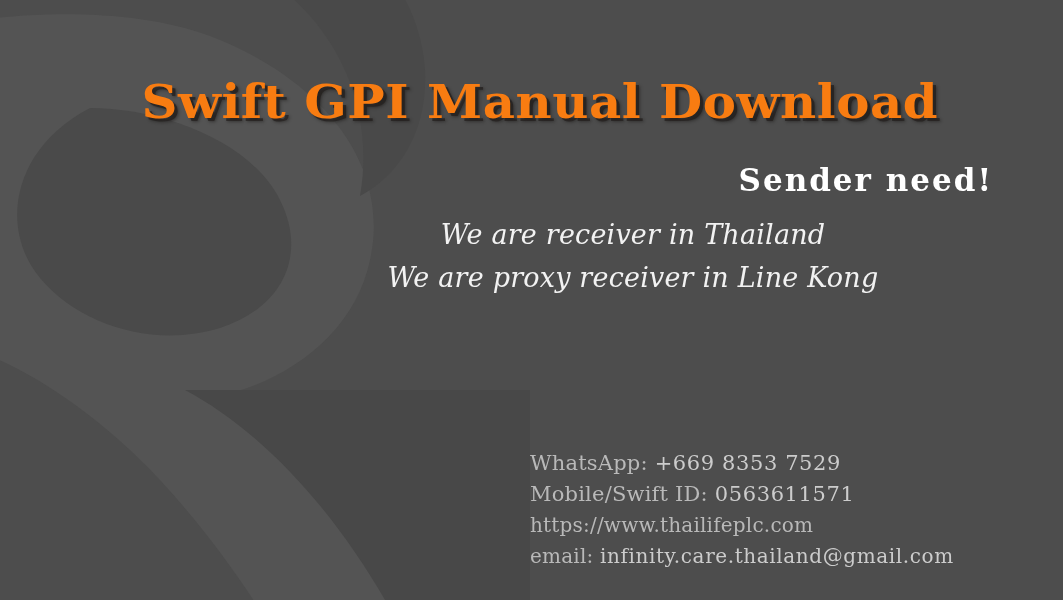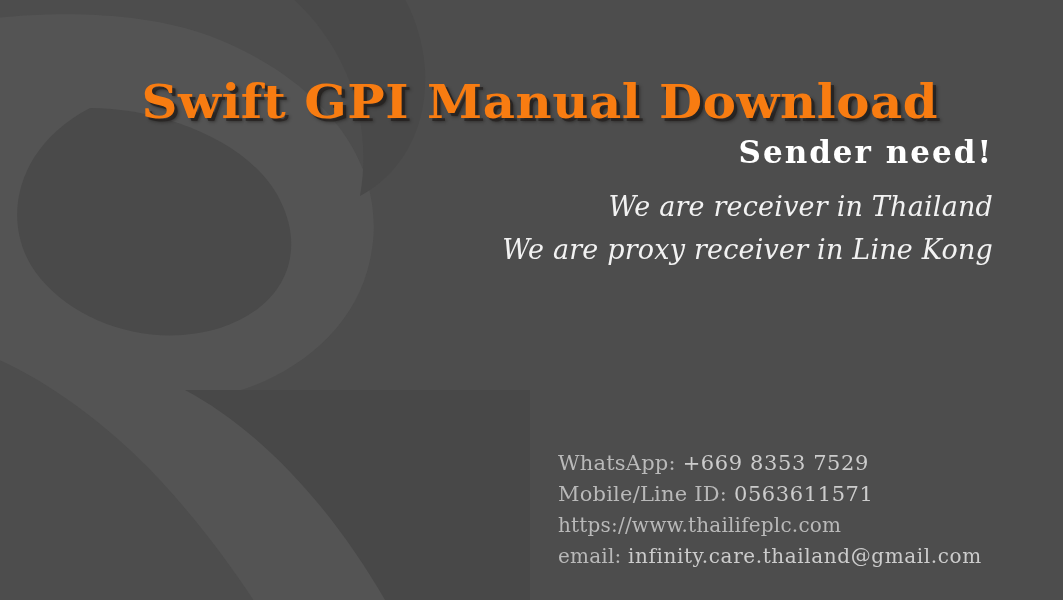--- a/index.html
+++ b/index.html
@@ -56,54 +56,54 @@
        4px 4px 3px rgba(20,18,16,0.45);
     white-space: nowrap;
     transform: scaleX(1.06);
     transform-origin: center;
   }
 
   
   .right-block {
     position: absolute;
     right: 70px;
-    top: 136px;
+    top: 164px;
     width: 720px;
     text-align: right;
   }
   .subtitle {
     font-family: "DejaVu Serif", "Liberation Serif", serif;
     font-weight: bold;
     font-size: 31px;
     line-height: 1.08;
     letter-spacing: 2.0px;
     color: #ffffff;
     white-space: nowrap;
   }
   .script-lines {
     margin-top: 16px;
+    text-align: center;
   }
   .script {
     font-family: "DejaVu Serif", "Liberation Serif", serif;
     font-style: italic;
     font-weight: 500;
     font-size: 27px;
     line-height: 43px;
     letter-spacing: 0.2px;
     color: #f2f2f2;
     white-space: nowrap;
   }
 
   
   .contact {
     position: absolute;
     left: 530px;
     top: 448px;
     text-align: left;
-    margin-left: 28px;
   }
   .contact-line {
     font-family: "DejaVu Serif", "Liberation Serif", serif;
     font-size: 21px;
     line-height: 31px;
     color: #bfbfbf;
     white-space: nowrap;
     letter-spacing: 0.2px;
   }
   .contact-line .label {
@@ -171,21 +171,21 @@
   </div>
 
   <div class="contact">
 
     <div class="contact-line">
       <span class="label">WhatsApp:</span>
       <span class="value">+669 8353 7529</span>
     </div>
 
     <div class="contact-line">
-      <span class="label">Mobile/Line ID:</span>
+      <span class="label">Mobile/Swift ID:</span>
       <span class="value">0563611571</span>
     </div>
 
     <div class="contact-line small">
       <span class="label">https://www.thailifeplc.com</span>
     </div>
 
     <div class="contact-line small">
       <span class="label">email:</span>
       <span class="value">infinity.care.thailand@gmail.com</span>

